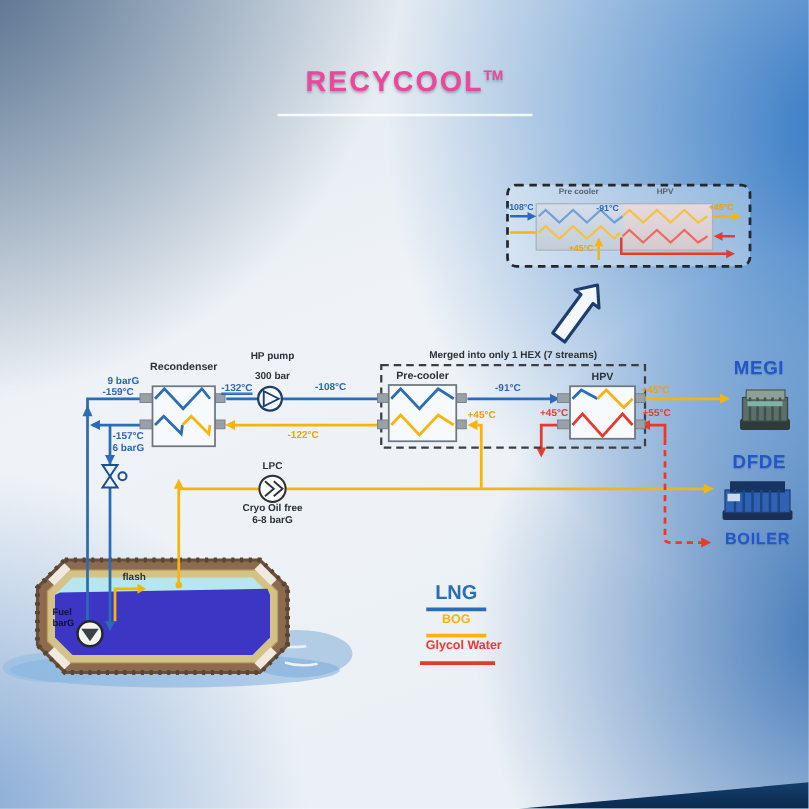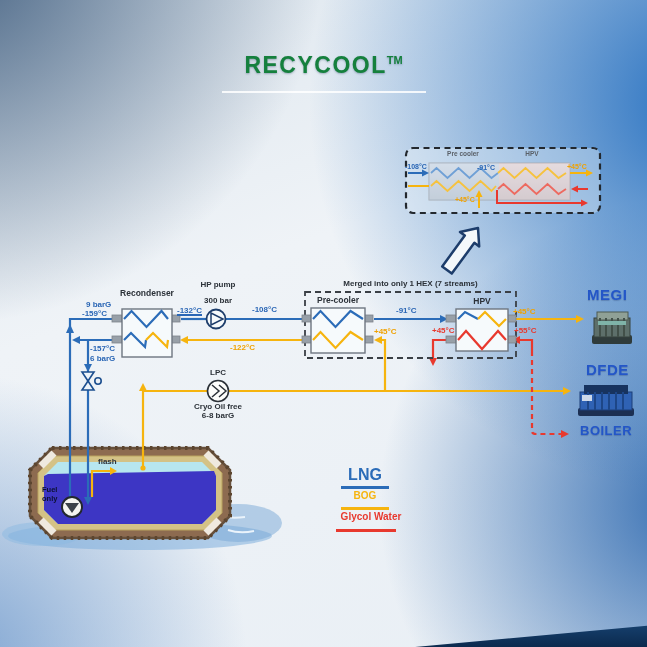--- a/index.html
+++ b/index.html
@@ -13,21 +13,21 @@
       radial-gradient(circle at -6% 102%, rgba(92,140,198,.75) 0%, rgba(92,140,198,0) 30%),
       linear-gradient(160deg,#dde6ee 0%,#eff3f7 40%,#e9eff5 100%);
   }
   .abs{position:absolute;}
   .lbl{position:absolute;font-weight:bold;font-size:8px;line-height:9px;white-space:nowrap;}
   .t-blue{color:#2a66b5;} .t-yellow{color:#f0a202;} .t-red{color:#e8392e;}
   .t-dark{color:#2b3138;} .t-grey{color:#5a6068;}
   .t-consumer{color:#2356c8;letter-spacing:.5px;text-shadow:0 1px 1px rgba(20,40,90,.25);}
   .center{text-align:center;}
   #title{position:absolute;left:0;top:52px;width:647px;text-align:center;
-    color:#15803d;font-size:23px;font-weight:bold;letter-spacing:1.5px;
+    color:#ec4899;font-size:23px;font-weight:bold;letter-spacing:1.5px;
     text-shadow:0 1px 2px rgba(30,60,90,.35);}
   #title sup{font-size:11px;letter-spacing:0;}
   #title-underline{position:absolute;left:222px;top:91px;width:204px;height:2px;
     background:rgba(255,255,255,.85);}
   #legend-line-lng{left:341px;top:486px;width:48px;height:2.5px;background:#2b6cb8;}
   #legend-line-bog{left:341px;top:507px;width:48px;height:2.5px;background:#f6b40e;}
   #legend-line-gly{left:336px;top:529px;width:60px;height:2.5px;background:#e8392e;}
   #corner-wedge{left:415px;top:624px;width:232px;height:23px;
     background:linear-gradient(#16406e,#0b2a4e);
     clip-path:polygon(0 100%,100% 8%,100% 100%);}
@@ -255,21 +255,21 @@
 <div class="lbl t-yellow" style="left:513px;top:307px;">+45°C</div>
 <div class="lbl t-red" style="left:432px;top:326px;">+45°C</div>
 <div class="lbl t-red" style="left:514px;top:326px;">+55°C</div>
 
 <div class="lbl t-dark center" style="left:203px;top:368px;width:30px;">LPC</div>
 <div class="lbl t-dark center" style="left:189px;top:402px;width:58px;font-weight:bold;">Cryo Oil free</div>
 <div class="lbl t-dark center" style="left:189px;top:411px;width:58px;">6-8 barG</div>
 
 <div class="lbl t-dark" style="left:98px;top:457px;">flash</div>
 <div class="lbl" style="left:42px;top:485px;color:#0b1030;font-size:7.5px;">Fuel</div>
-<div class="lbl" style="left:42px;top:494px;color:#0b1030;font-size:7.5px;">only</div>
+<div class="lbl" style="left:42px;top:494px;color:#0b1030;font-size:7.5px;">barG</div>
 
 <div class="lbl t-consumer" style="left:587px;top:290px;font-size:15px;">MEGI</div>
 <div class="lbl t-consumer" style="left:586px;top:365px;font-size:15px;">DFDE</div>
 <div class="lbl t-consumer" style="left:580px;top:426px;font-size:13px;">BOILER</div>
 
 <div class="lbl t-grey center" style="left:438px;top:149px;width:50px;font-size:6.5px;">Pre cooler</div>
 <div class="lbl t-grey center" style="left:512px;top:149px;width:40px;font-size:6.5px;">HPV</div>
 <div class="lbl t-blue" style="left:405px;top:162px;font-size:7px;">-108°C</div>
 <div class="lbl t-blue" style="left:477px;top:163px;font-size:7px;">-91°C</div>
 <div class="lbl t-yellow" style="left:455px;top:195px;font-size:7px;">+45°C</div>

